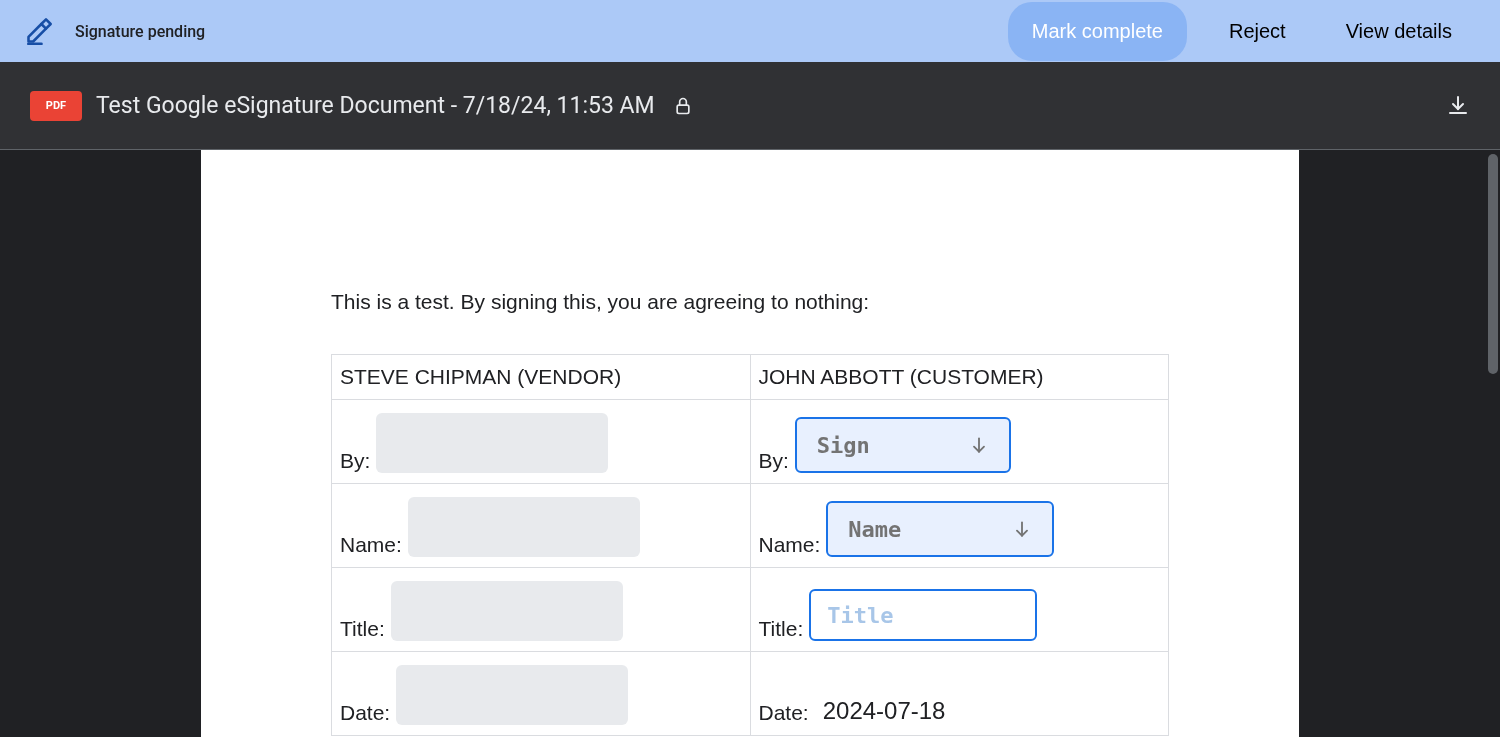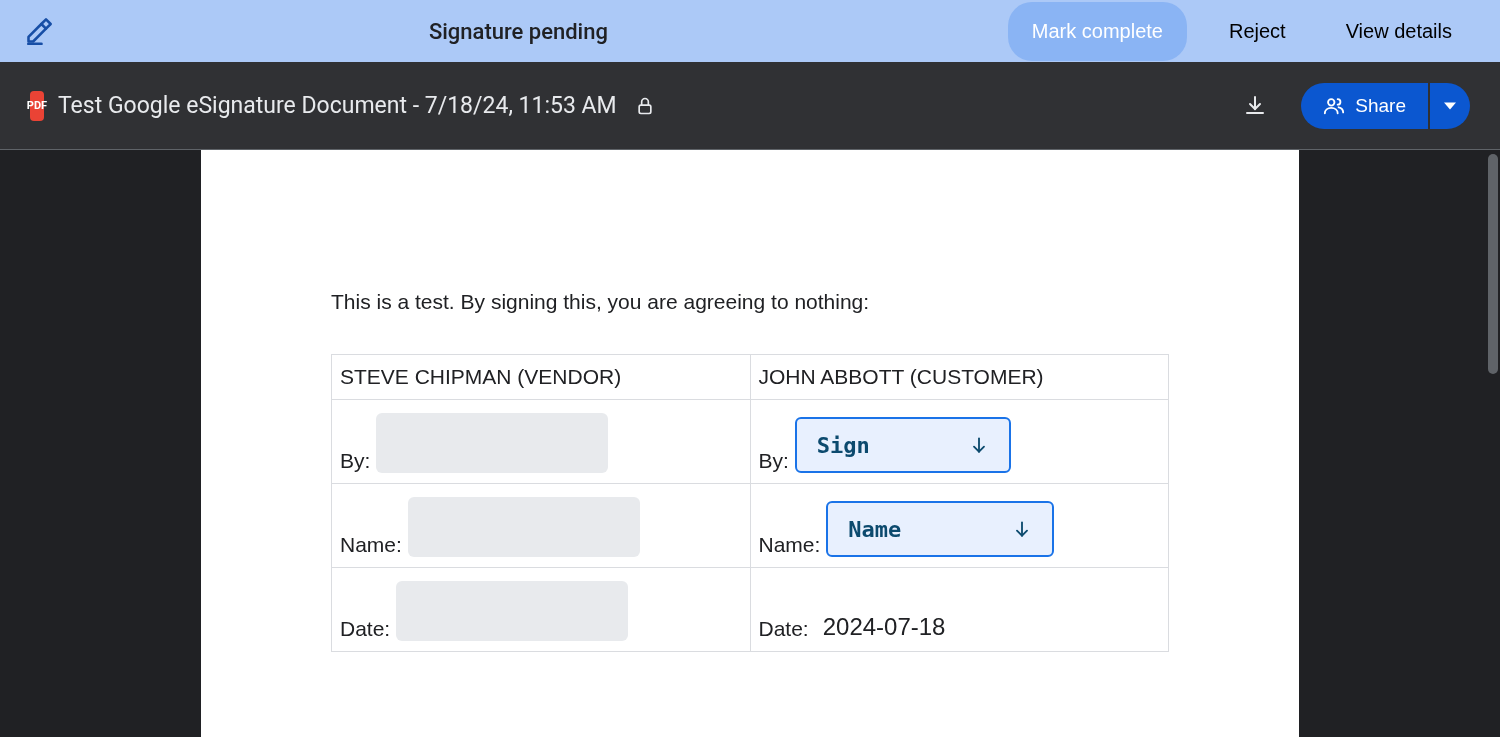--- a/index.html
+++ b/index.html
@@ -9,40 +9,40 @@
   
   .banner {
     height: 62px;
     background: #acc9f7;
     display: flex;
     align-items: center;
     padding: 0 30px 0 25px;
     color: #202124;
   }
   .banner .sig-icon { width: 28px; height: 28px; color: #174ea6; flex-shrink: 0; }
-  .banner .status-text { font-size: 22px; font-weight: 500; flex-grow: 1; text-align: center; }
+  .banner .status-text { font-size: 16px; font-weight: 500; margin-left: 22px; flex-grow: 1; }
   .banner .banner-btn {
     font-size: 20px; font-weight: 500; padding: 10px 18px; border-radius: 24px;
     cursor: pointer; border: none; background: transparent; color: #000000;
     margin-left: 24px;
   }
   .banner .btn-primary { background: #8ab4f4; color: #fff; padding: 18px 24px; }
 
   
   .titlebar {
     height: 88px;
     background: #303134;
     display: flex;
     align-items: center;
     padding: 0 30px;
     color: #e8eaed;
     border-bottom: 1px solid #5f6368;
   }
   .pdf-badge {
-    width: 14px; height: 30px; background: #ea4335; color: #fff;
+    width: 52px; height: 30px; background: #ea4335; color: #fff;
     border-radius: 4px; font-size: 11px; font-weight: 700;
     display: flex; align-items: center; justify-content: center;
     flex-shrink: 0;
   }
   .doc-title { font-size: 23px; margin-left: 14px; }
   .lock-icon { width: 20px; height: 20px; margin-left: 18px; color: #e8eaed; }
   .spacer { flex-grow: 1; }
   .download-icon { width: 24px; height: 24px; color: #e8eaed; cursor: pointer; }
   .share-group { display: flex; margin-left: 34px; }
   .share-btn {
@@ -84,21 +84,21 @@
   .label { white-space: nowrap; }
 
   .grey-field {
     display: inline-block; background: #e8eaed; border-radius: 6px;
     width: 232px; height: 60px;
   }
 
   .sig-field {
     display: flex; align-items: center; justify-content: space-between;
     border: 2px solid #1a73e8; border-radius: 6px;
-    background: #e8f0fe; color: #0c4a6e;
+    background: #e8f0fe; color: #737373;
     font-family: ui-monospace, Menlo, Consolas, monospace;
     font-weight: 700; font-size: 22px;
     height: 56px; padding: 0 20px; cursor: pointer; gap: 7px;
   }
   .sig-field.w-sign { width: 216px; }
   .sig-field.w-name { width: 228px; }
   .title-field {
     display: flex; align-items: center;
     border: 2px solid #1a73e8; border-radius: 6px; background: #fff;
     color: #a8c6e8; font-family: ui-monospace, Menlo, Consolas, monospace;
@@ -129,36 +129,20 @@
   <svg class="lock-icon" viewBox="0 0 24 24" fill="none" stroke="currentColor" stroke-width="2">
     <rect x="5" y="11" width="14" height="10" rx="2"></rect>
     <path d="M8 11 V7 a4 4 0 0 1 8 0 v4"></path>
   </svg>
   <div class="spacer"></div>
   <svg class="download-icon" viewBox="0 0 24 24" fill="none" stroke="currentColor" stroke-width="2" stroke-linecap="round">
     <path d="M12 3 V15"></path>
     <path d="M7 10 L12 15 L17 10"></path>
     <path d="M4 19 H20"></path>
   </svg>
-  <div class="share-group">
-    <button class="share-btn">
-      <svg width="22" height="22" viewBox="0 0 24 24" fill="none" stroke="currentColor" stroke-width="2" stroke-linecap="round">
-        <circle cx="9" cy="8" r="3.5"></circle>
-        <path d="M2 20 c0-3.5 3-6 7-6 s7 2.5 7 6"></path>
-        <path d="M16 4.5 a3 3 0 0 1 0 6"></path>
-        <path d="M22 19 c0-2.8-2-5-5-5.6"></path>
-      </svg>
-      <span>Share</span>
-    </button>
-    <button class="share-caret">
-      <svg width="12" height="12" viewBox="0 0 10 6" fill="currentColor">
-          <path d="M0 0 L10 0 L5 6 Z"></path>
-        </svg>
-    </button>
-  </div>
 </div>
 
 <div class="viewport">
   <div class="page">
     <p class="intro">This is a test. By signing this, you are agreeing to nothing:</p>
 
     <table class="sig-table">
       <tbody>
           <tr class="head">
         <td>STEVE CHIPMAN (VENDOR)</td>
@@ -200,20 +184,36 @@
                     <path d="M12 4 V20"></path>
                     <path d="M6 14 L12 20 L18 14"></path>
                   </svg>
             </div>
           </div>
         </td>
       </tr>
       <tr>
         <td>
           <div class="cell-inner">
+            <span class="label">Title:</span>
+            <span class="grey-field"></span>
+          </div>
+        </td>
+        <td>
+          <div class="cell-inner">
+            <span class="label">Title:</span>
+            <div class="title-field">
+              <span>Title</span>
+            </div>
+          </div>
+        </td>
+      </tr>
+      <tr>
+        <td>
+          <div class="cell-inner">
             <span class="label">Date:</span>
             <span class="grey-field"></span>
           </div>
         </td>
         <td>
           <div class="cell-inner">
             <span class="label">Date:</span>
             <span class="date-val">2024-07-18</span>
           </div>
         </td>

